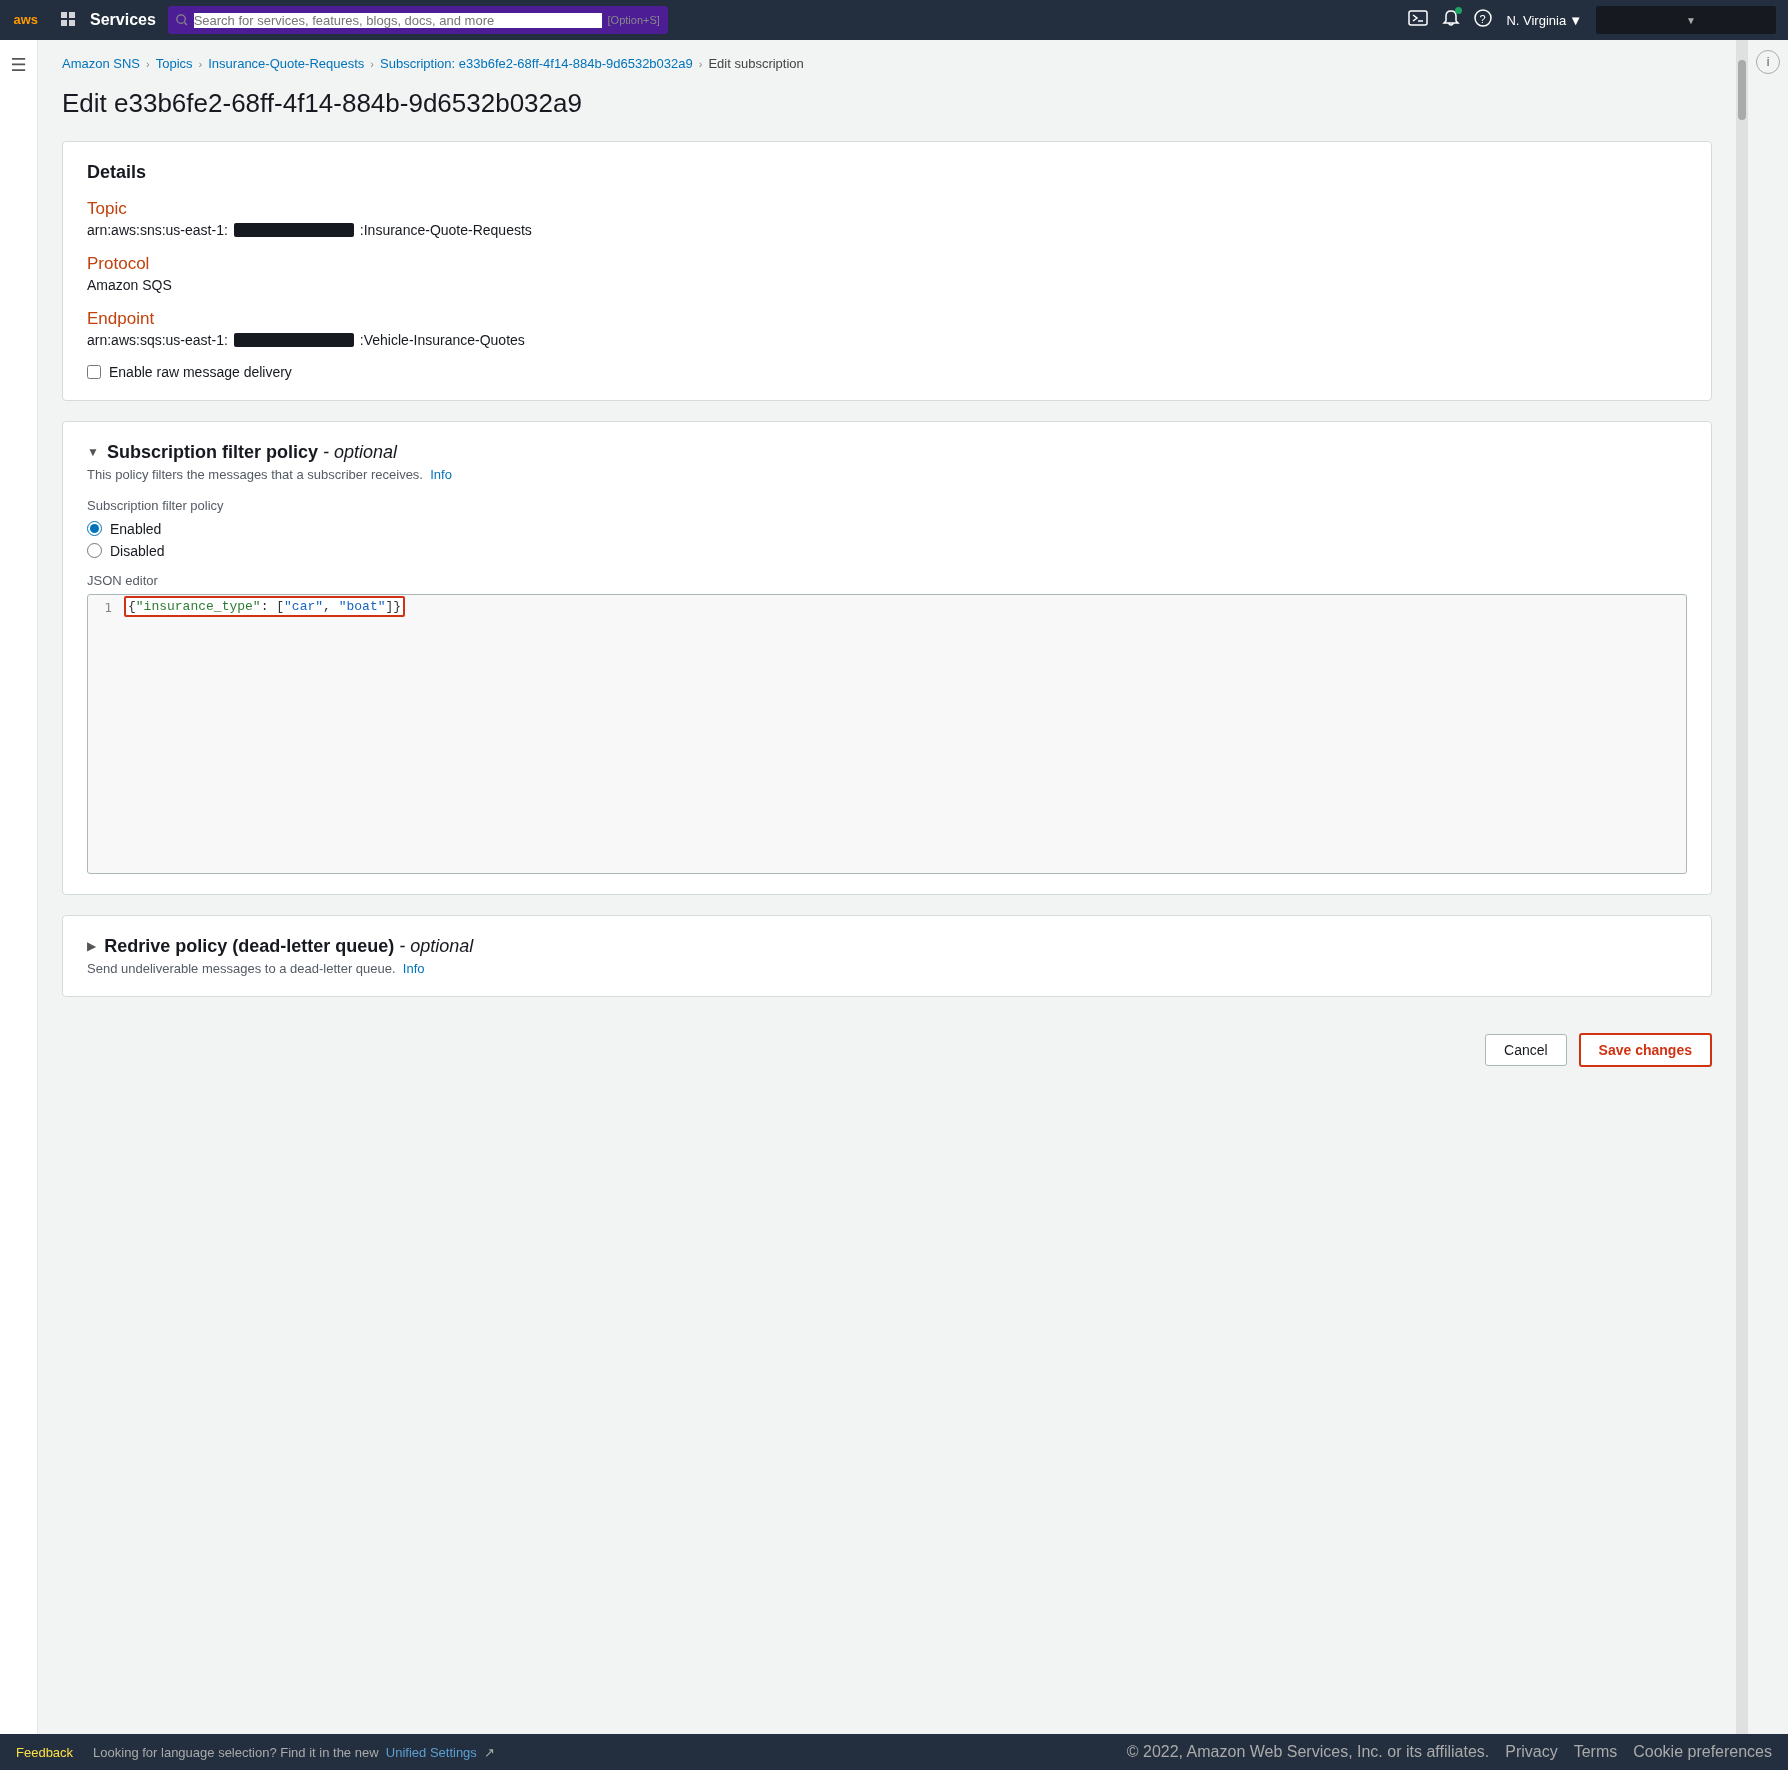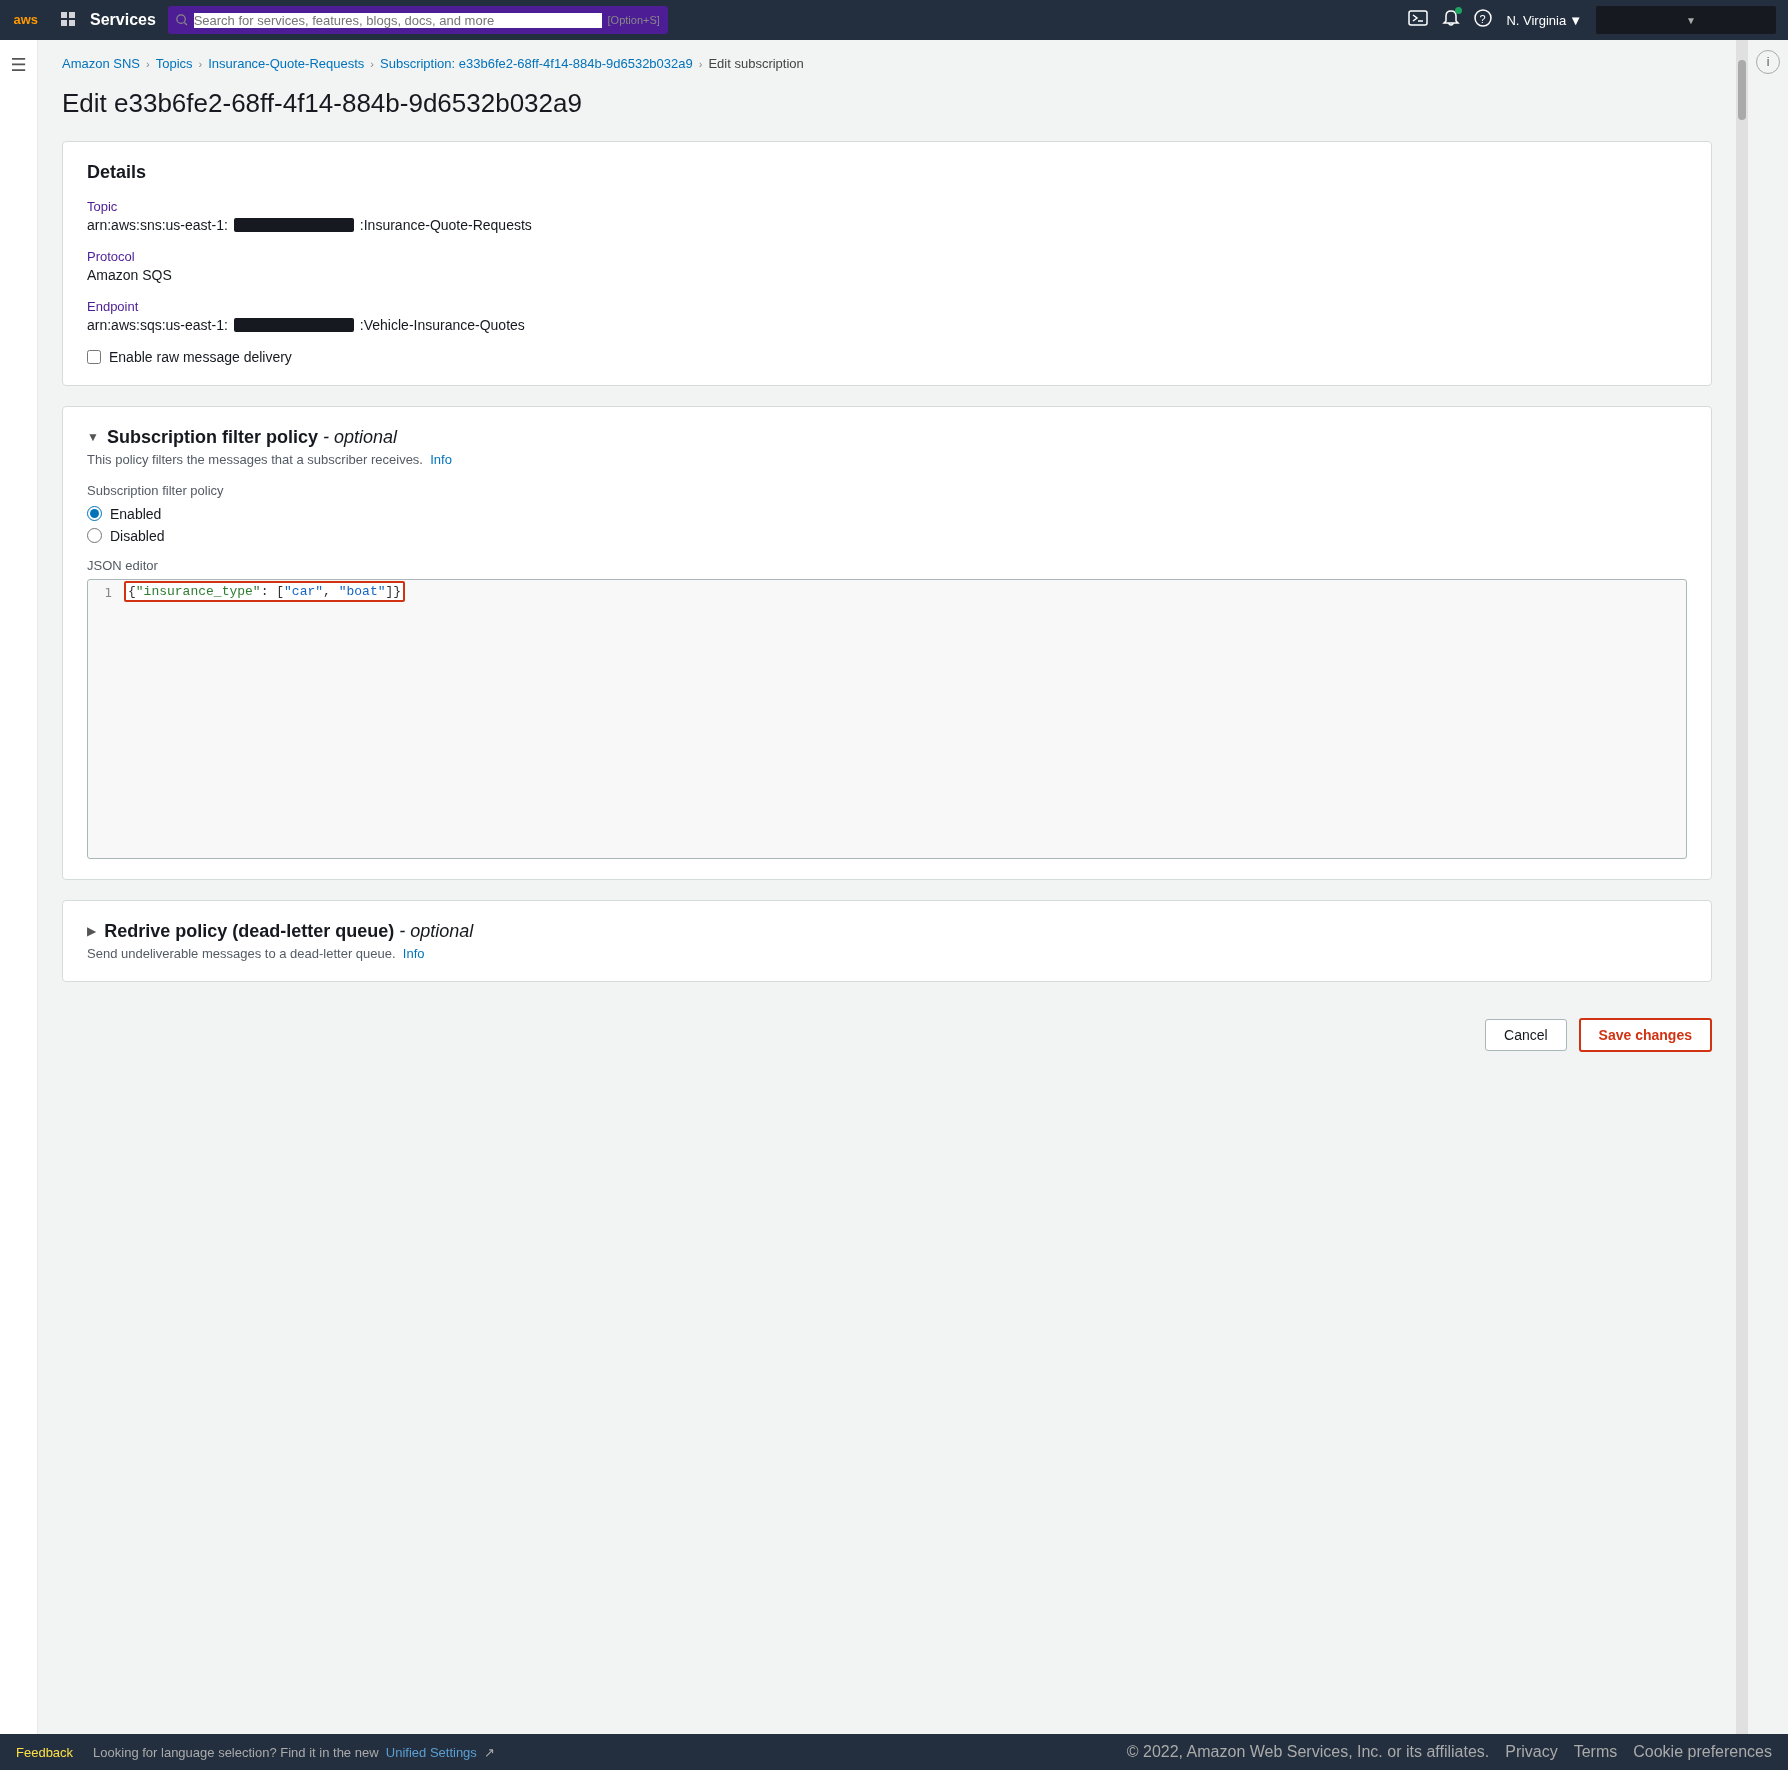--- a/index.html
+++ b/index.html
@@ -178,22 +178,22 @@
       font-size: 18px;
       font-weight: 700;
       margin-bottom: 16px;
     }
 
     
     .detail-field {
       margin-bottom: 16px;
     }
     .detail-label {
-      font-size: 13px;
-      color: #4c1d95;
+      font-size: 17px;
+      color: #c2410c;
       margin-bottom: 3px;
     }
     .detail-value {
       font-size: 14px;
       color: #16191f;
       display: flex;
       align-items: center;
       gap: 6px;
     }
     .redacted {

